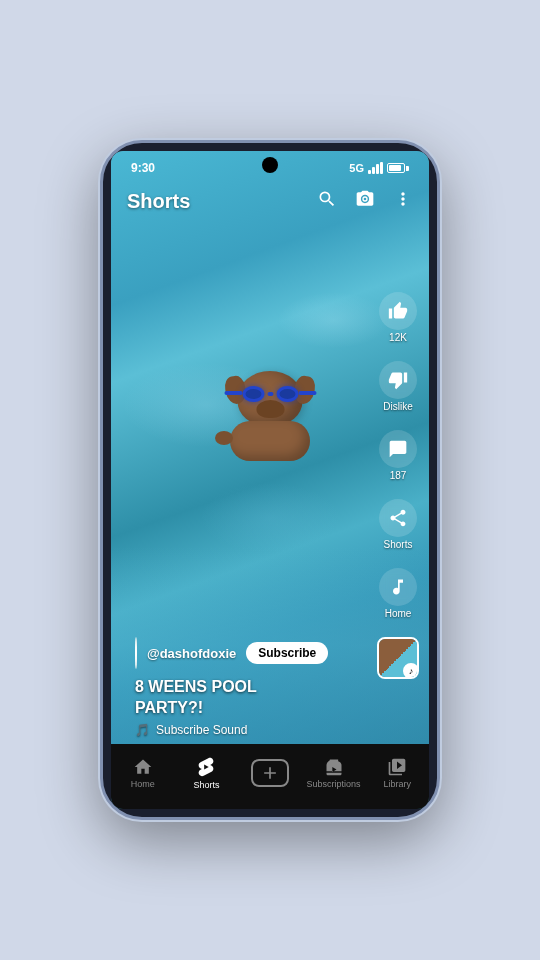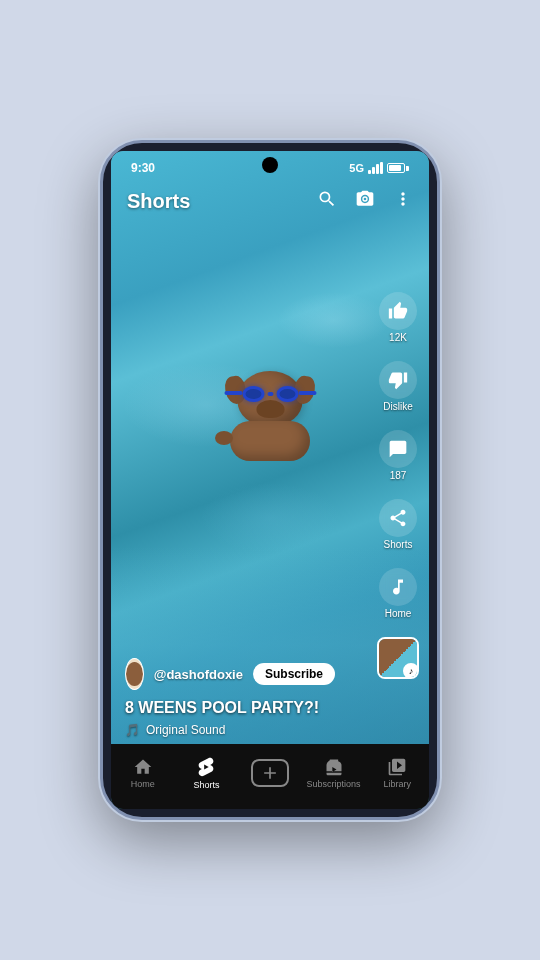--- a/index.html
+++ b/index.html
@@ -383,21 +383,21 @@
       justify-content: center;
       font-size: 9px;
     }
 
     
     .bottom-info {
       position: absolute;
       bottom: 72px;
       left: 0;
       right: 80px;
-      padding: 0 14px;
+      padding: 0 24px;
       z-index: 50;
     }
 
     .channel-row {
       display: flex;
       align-items: center;
       gap: 10px;
       margin-bottom: 8px;
     }
 
@@ -695,21 +695,21 @@
       <div class="channel-row">
         <div class="channel-avatar">
           <div class="avatar-img"></div>
         </div>
         <span class="channel-name">@dashofdoxie</span>
         <button class="subscribe-btn">Subscribe</button>
       </div>
       <div class="video-title">8 WEENS POOL PARTY?!</div>
       <div class="audio-row">
         <span>🎵</span>
-        <span>Original Sound</span>
+        <span>Subscribe Sound</span>
       </div>
     </div>
 
     <div class="bottom-nav">
       <div class="nav-item">
         <svg class="svg-icon" viewBox="0 0 24 24" fill="#888">
             <path d="M10 20v-6h4v6h5v-8h3L12 3 2 12h3v8z"></path>
           </svg>
         <span class="nav-label">Home</span>
       </div>

